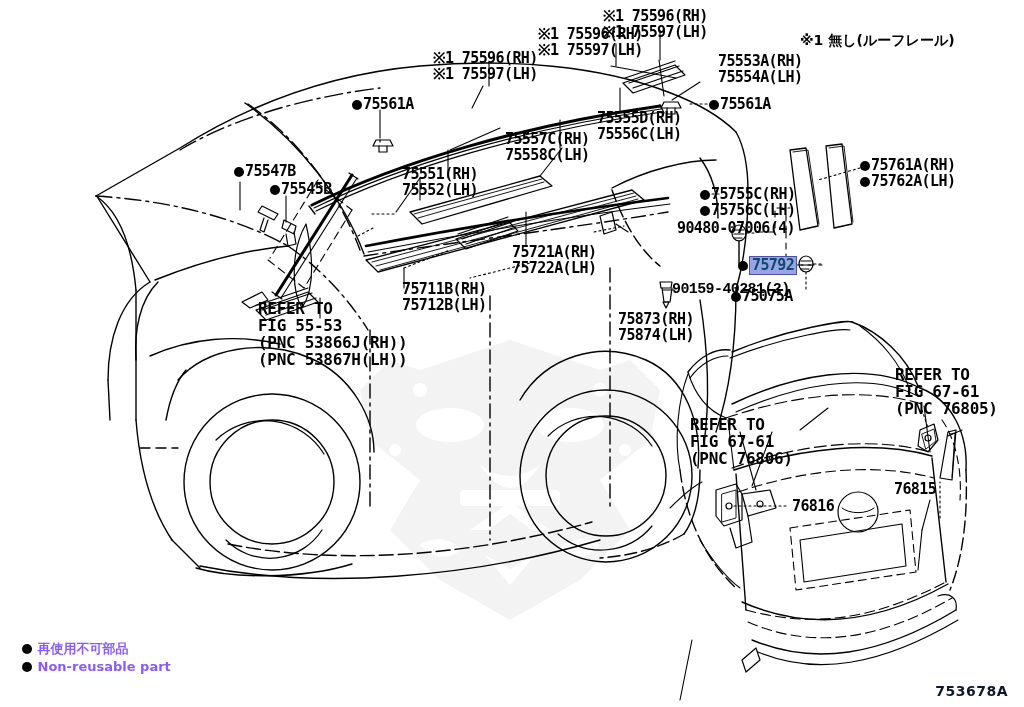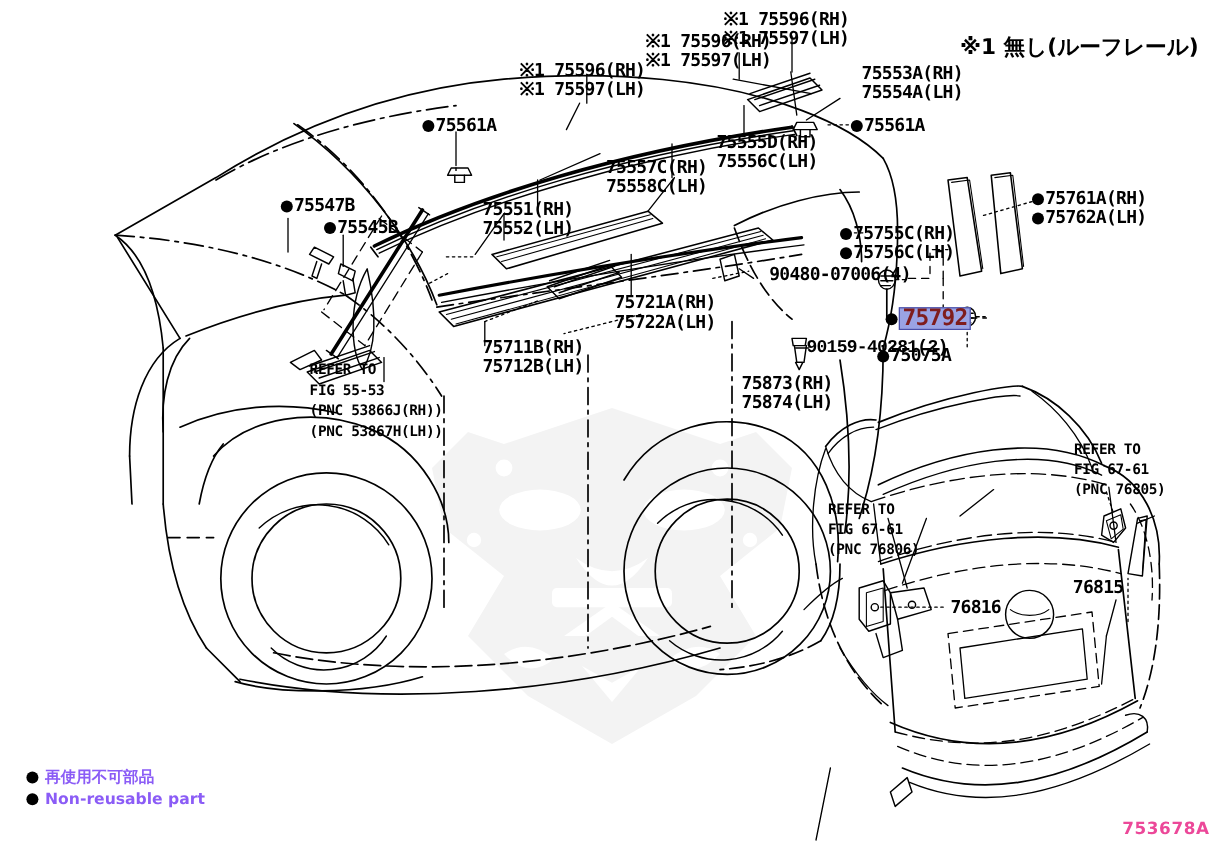--- a/index.html
+++ b/index.html
@@ -30,44 +30,44 @@
     display:inline-block;
     width:10px;height:10px;border-radius:50%;
     background:#000;
     vertical-align:-1px;
     margin-right:1px;
   }
   .refblk{
     position:absolute;
     font-family:"DejaVu Sans Mono","Liberation Mono",monospace;
     font-weight:bold;
-    font-size:12px;
+    font-size:16px;
     line-height:17px;
     color:#000;
     white-space:pre;
     letter-spacing:-0.3px;
   }
   .hl{
     position:absolute;
     background:#9aa3e4;
     border:1.5px solid #4a4fa8;
     padding:0 2px;
     font-family:"DejaVu Sans Mono","Liberation Mono",monospace;
-    font-weight:bold;font-size:19px;line-height:17px;color:#7f1d1d;
+    font-weight:bold;font-size:15px;line-height:17px;color:#0c4a6e;
     letter-spacing:-0.6px;
   }
   #legend{position:absolute;left:22px;top:640px;}
   #legend div{
     font-family:"DejaVu Sans","Liberation Sans",sans-serif;
     font-weight:bold;font-size:13px;line-height:18px;color:#8b5cf6;
   }
   #figcode{
     position:absolute;right:16px;bottom:8px;
     font-family:"DejaVu Sans","Liberation Sans",sans-serif;
-    font-weight:bold;font-size:14px;color:#ec4899;letter-spacing:0.5px;
+    font-weight:bold;font-size:14px;color:#0f172a;letter-spacing:0.5px;
   }
   .wm{position:absolute;left:300px;top:330px;width:420px;height:300px;opacity:1;}
 </style>
 </head>
 <body>
 
 <div id="stage">
 
   <svg class="wm" viewBox="0 0 420 300">
     <g fill="#f3f3f3">
@@ -342,21 +342,21 @@
         <path d="M772 432 L752 486"></path>
         <path d="M828 408 L800 430"></path>
         <path d="M948 436 L962 430"></path>
         <path d="M930 500 L922 530" stroke-width="1.1"></path>
         <path d="M922 530 L918 570" stroke-width="1.1"></path>
       </g>
 
     </g>
   </svg>
 
-  <div class="lbl jp" style="left:800px;top:32px;font-size:18px;text-align:center;">※1 無し(ルーフレール)</div>
+  <div class="lbl jp" style="left:800px;top:32px;font-size:14px;text-align:center;">※1 無し(ルーフレール)</div>
 
   <div class="lbl" style="left:603px;top:8px;">
     <div>※1 75596(RH)</div>
     <div>※1 75597(LH)</div>
   </div>
 
   <div class="lbl" style="left:538px;top:26px;">
     <div>※1 75596(RH)</div>
     <div>※1 75597(LH)</div>
   </div>
@@ -406,21 +406,21 @@
   <div class="lbl" style="left:700px;top:186px;">
     <div><span class="bullet"></span><span>75755C(RH)</span></div>
     <div><span class="bullet"></span><span>75756C(LH)</span></div>
   </div>
 
   <div class="lbl" style="left:860px;top:157px;">
     <div><span class="bullet"></span><span>75761A(RH)</span></div>
     <div><span class="bullet"></span><span>75762A(LH)</span></div>
   </div>
 
-  <div class="lbl" style="left:629px;top:220px;padding-left:12px;">90480-07006(4)</div>
+  <div class="lbl" style="left:665px;top:220px;padding-left:12px;">90480-07006(4)</div>
 
   <div class="lbl" style="left:512px;top:244px;">
     <div>75721A(RH)</div>
     <div>75722A(LH)</div>
   </div>
 
   <div class="lbl" style="left:672px;top:282px;font-family:Liberation Mono, monospace;">90159-40281(2)</div>
 
   <div class="lbl" style="left:402px;top:281px;">
     <div>75711B(RH)</div>

